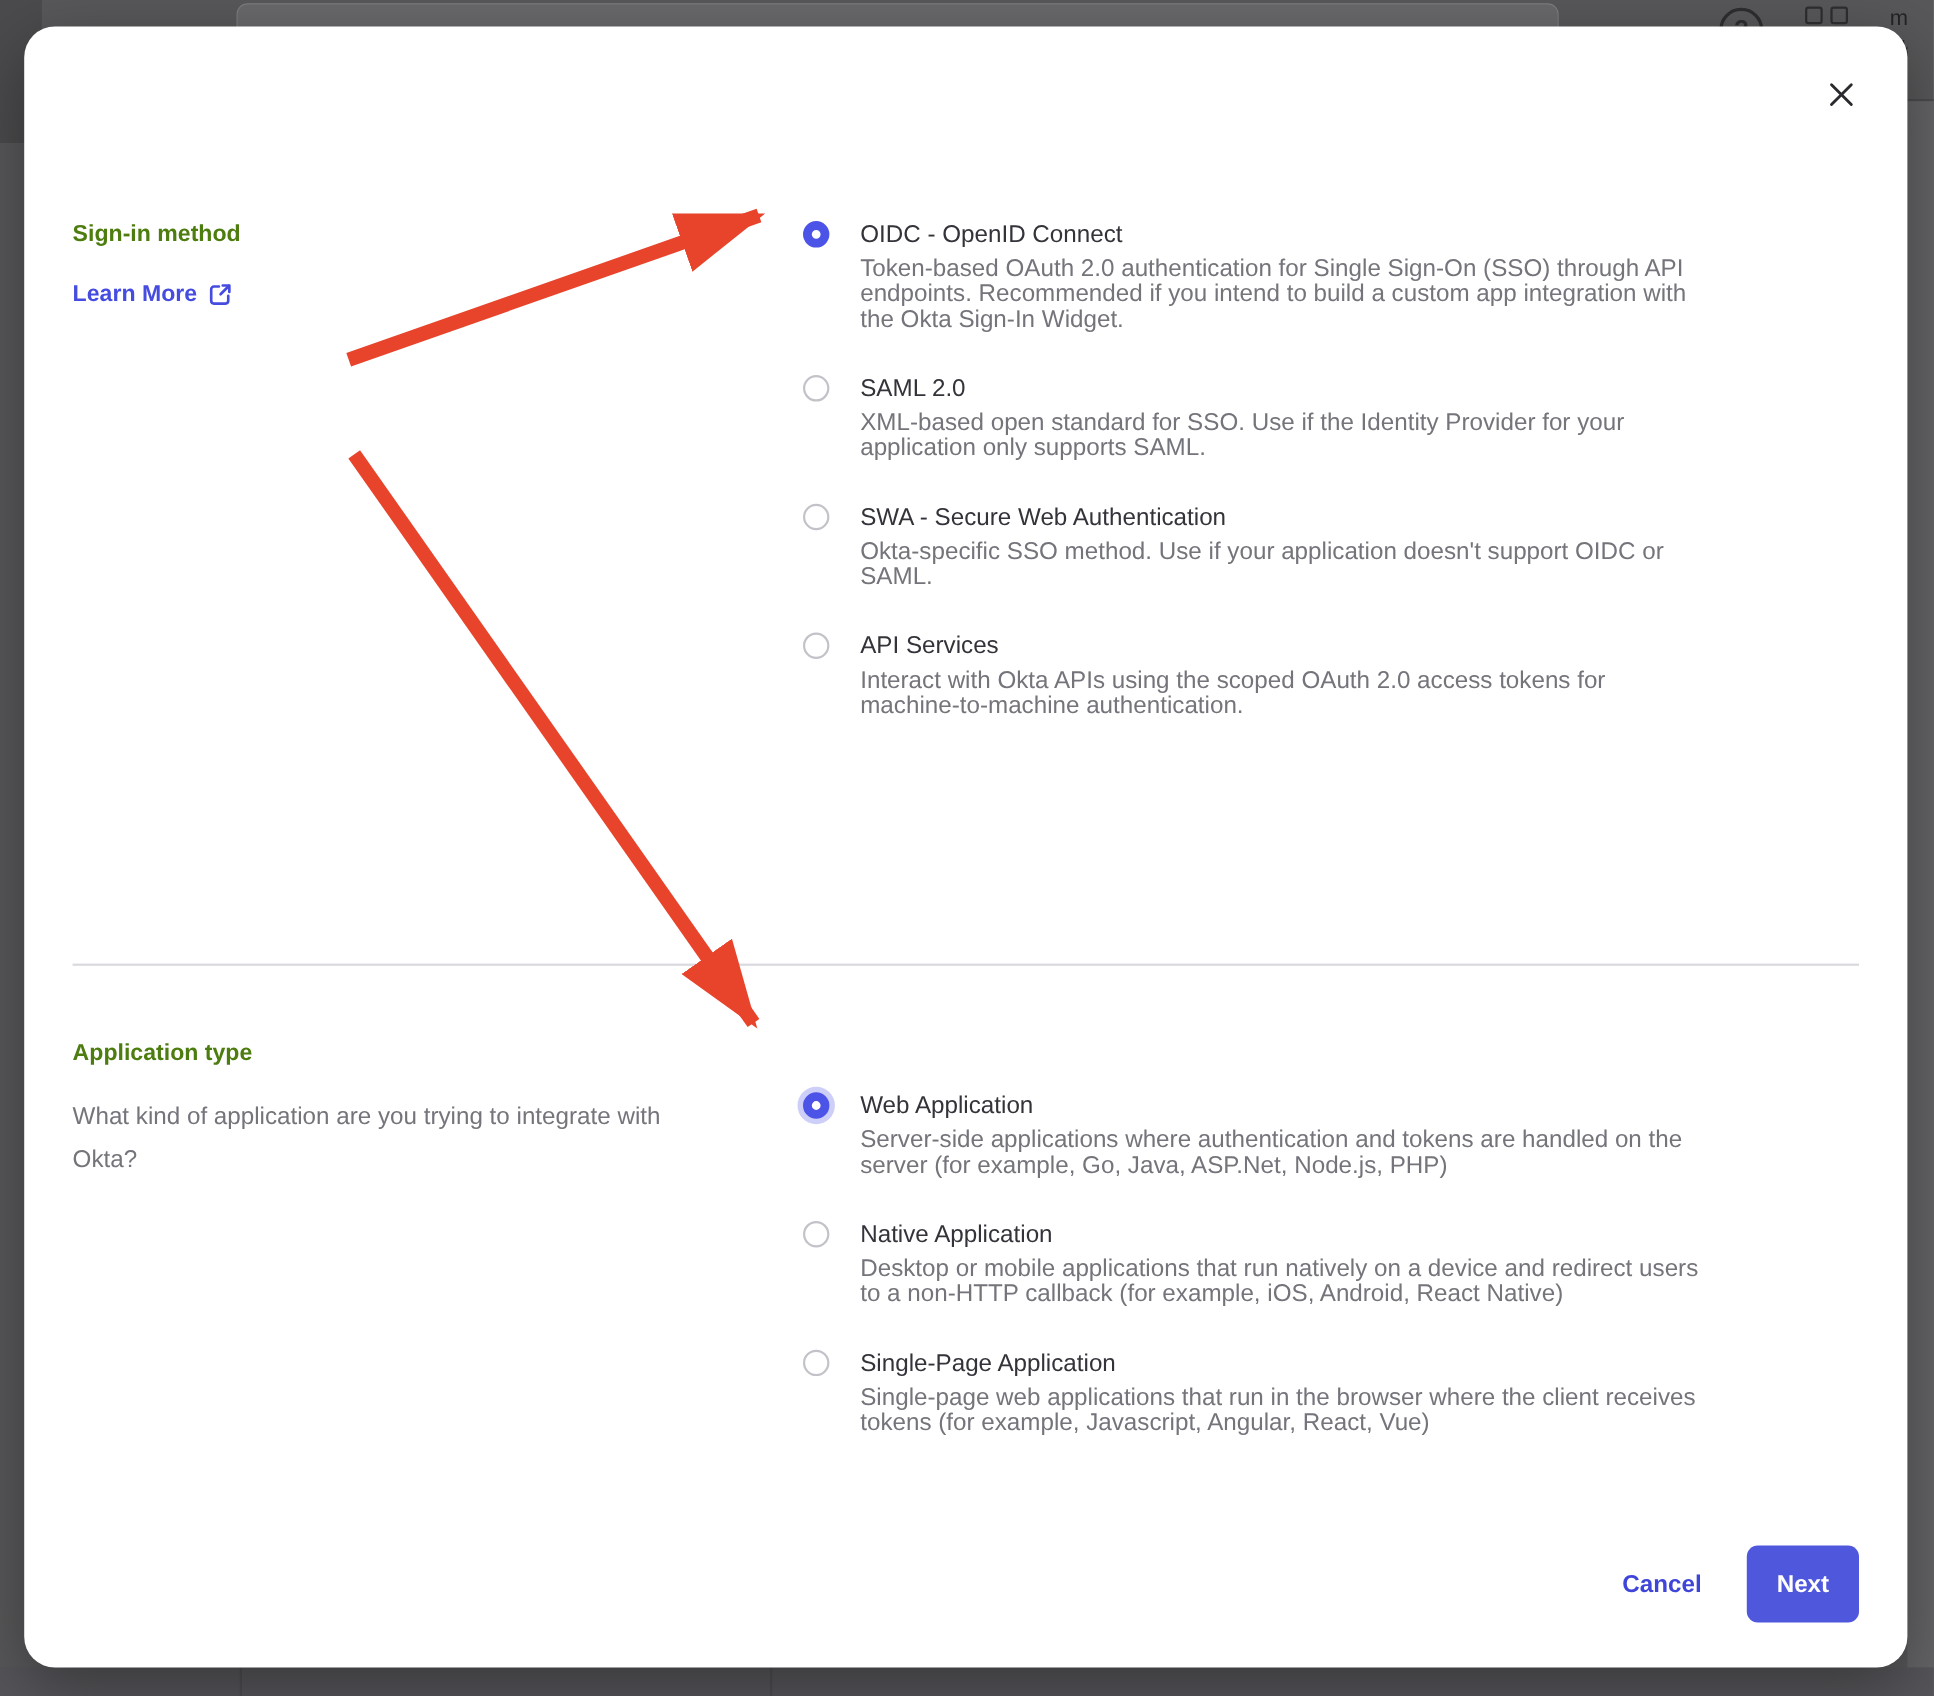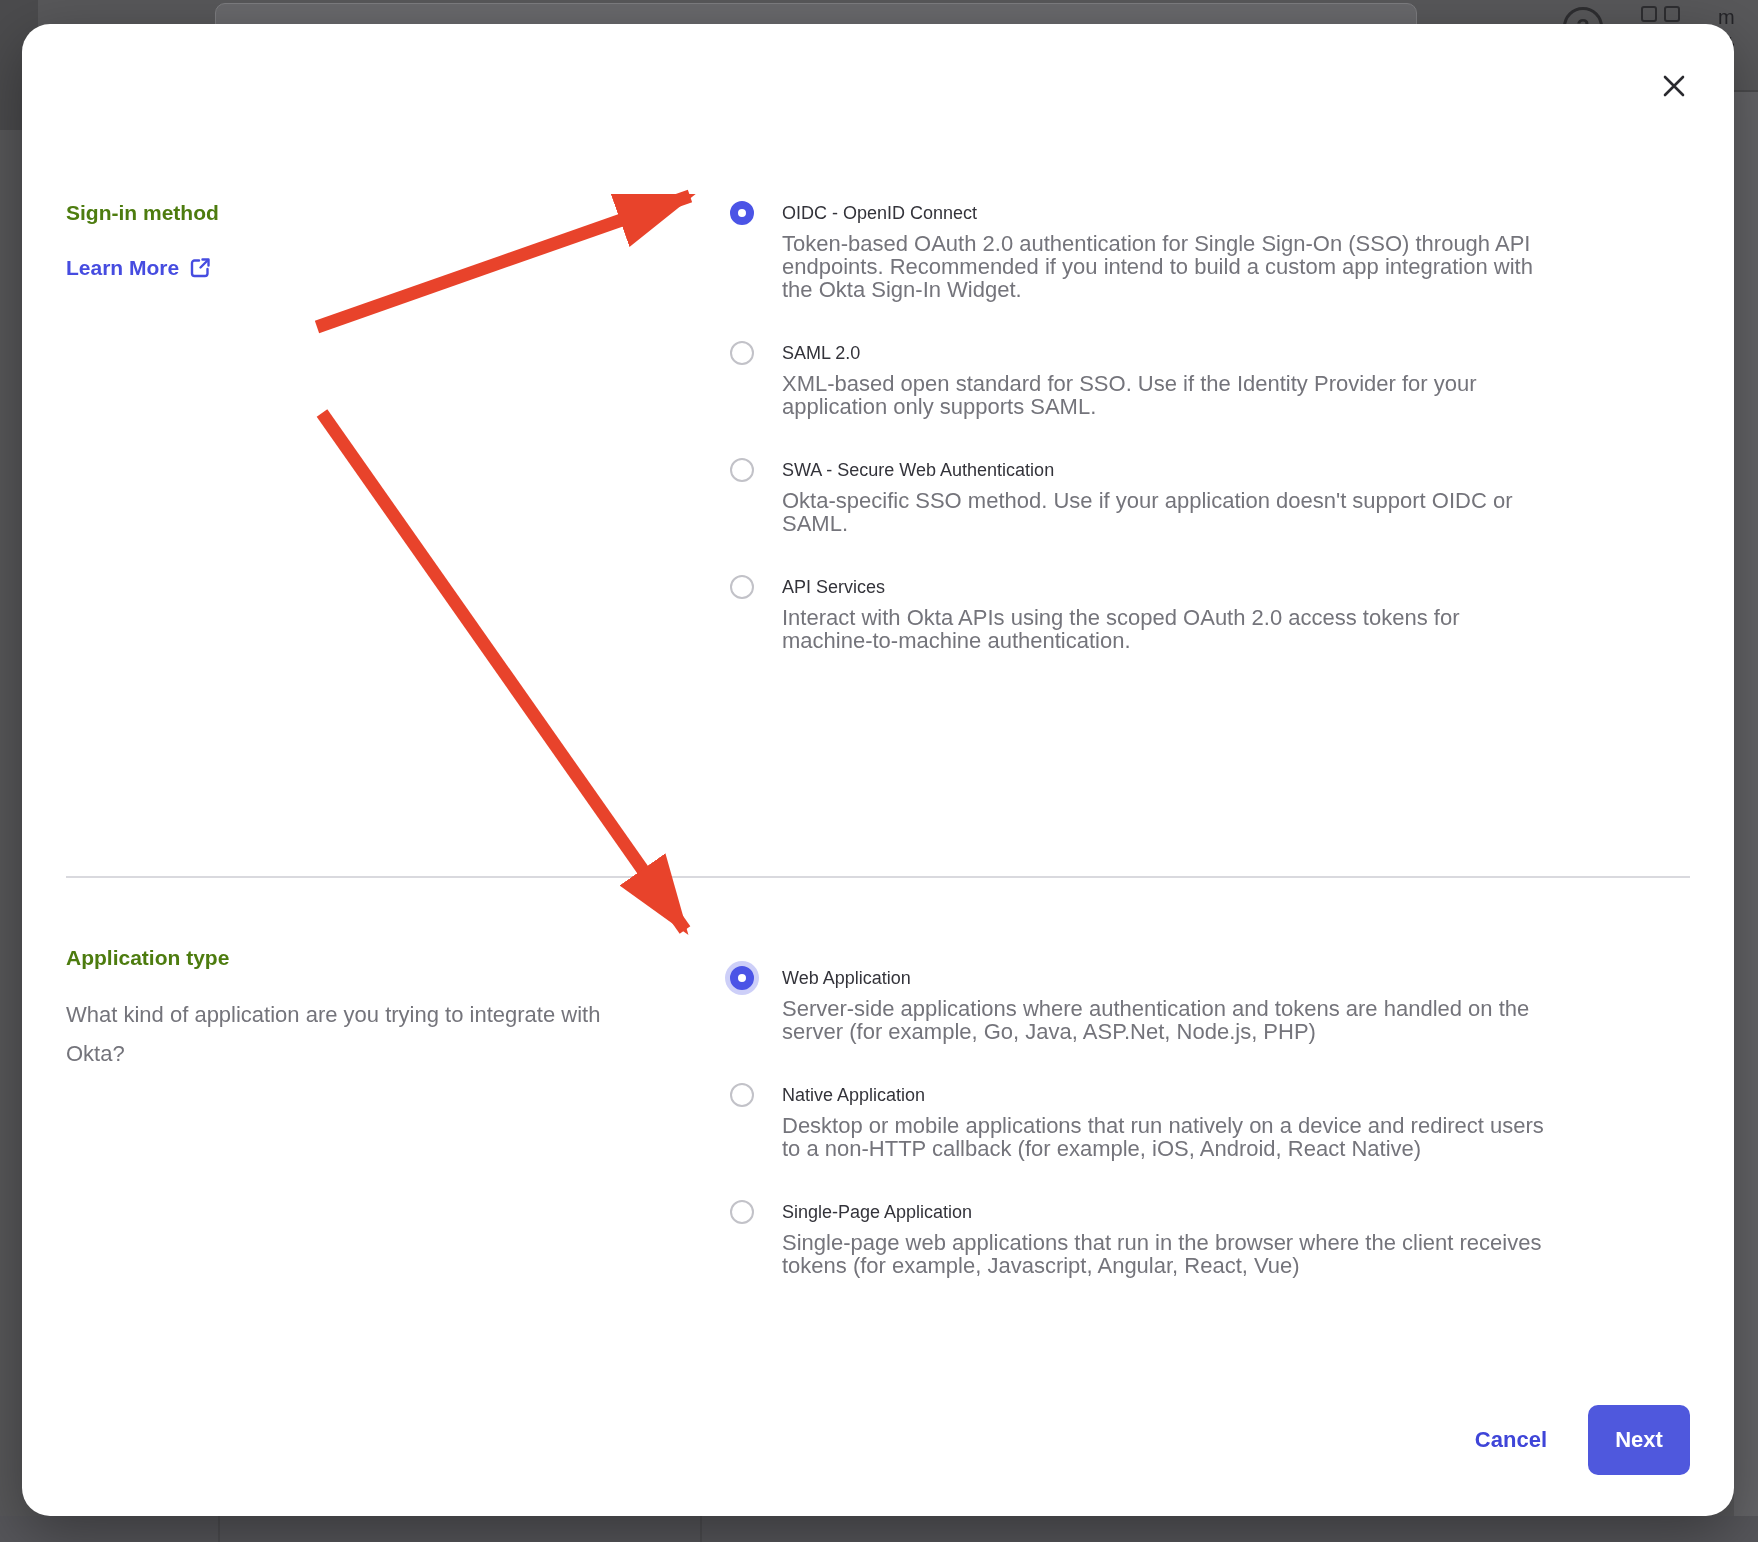--- a/index.html
+++ b/index.html
@@ -48,32 +48,32 @@
   .s1-left{position:absolute;left:44px;top:170px;width:610px;}
   .learn-more{
     display:inline-flex;align-items:center;gap:9px;margin-top:24px;
     font-size:21px;font-weight:700;color:var(--link);text-decoration:none;cursor:pointer;
   }
   .s1-right{position:absolute;left:708px;top:170px;width:824px;}
   .s2-left{position:absolute;left:44px;top:915px;width:610px;}
   .s2-left p{font-size:22px;line-height:38.5px;color:#74747b;max-width:592px;}
   .s2-left p.p1{margin-top:19px;}
   .s2-left p.p2{margin-top:30px;}
-  .s2-right{position:absolute;left:708px;top:935px;width:824px;}
+  .s2-right{position:absolute;left:708px;top:962px;width:824px;}
   .divider{position:absolute;left:44px;top:852px;right:44px;height:1.5px;background:#d9d9de;}
   
   .option{display:flex;align-items:flex-start;margin-bottom:33px;cursor:pointer;}
   .radio{
     flex:0 0 auto;width:24px;height:24px;border-radius:50%;
     border:2px solid #c2c2c8;background:#fff;margin-top:7px;margin-right:28px;
   }
   .radio.selected{border:8px solid var(--accent);}
   .radio.halo{box-shadow:0 0 0 5px rgba(75,84,230,.28);}
   .opt-body{flex:1;max-width:772px;}
-  .opt-label{font-size:18px;font-weight:400;color:#33333a;line-height:38px;}
+  .opt-label{font-size:22px;font-weight:400;color:#33333a;line-height:38px;}
   .opt-desc{font-size:22px;color:#74747b;line-height:23px;}
   
   .footer{position:absolute;right:44px;bottom:41px;display:flex;align-items:center;gap:41px;justify-content:center;}
   .cancel-link{font-size:22px;font-weight:700;color:#3f45d8;text-decoration:none;cursor:pointer;}
   .next-btn{
     width:102px;height:70px;border:none;border-radius:10px;background:var(--next);
     color:#fff;font-size:22px;font-weight:700;cursor:pointer;font-family:inherit;
   }
   
   .arrows{position:absolute;inset:0;z-index:10;pointer-events:none;}

